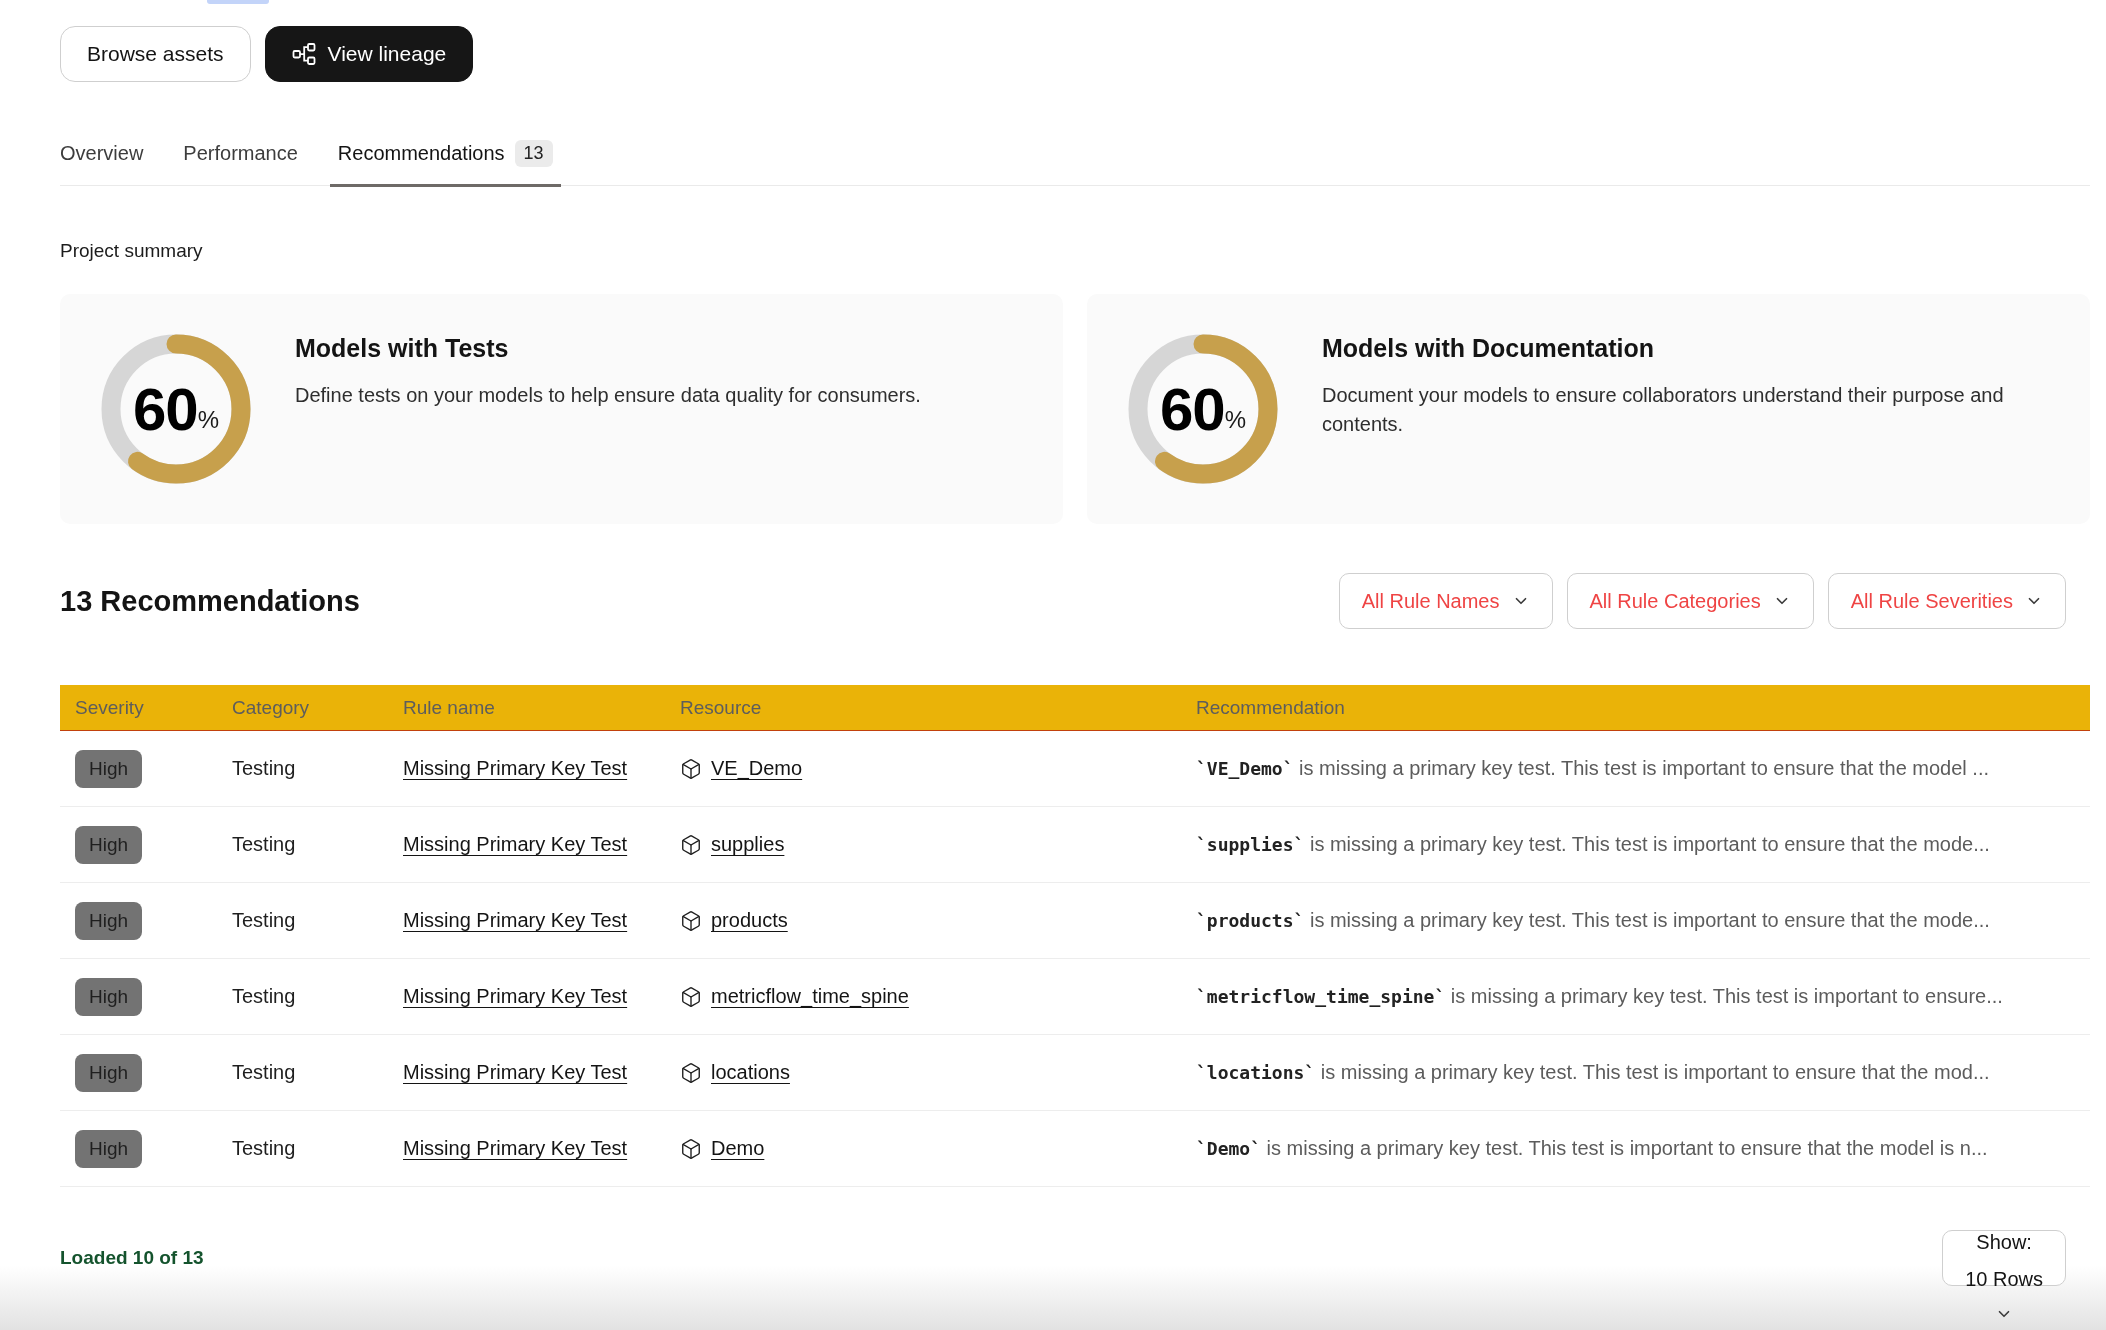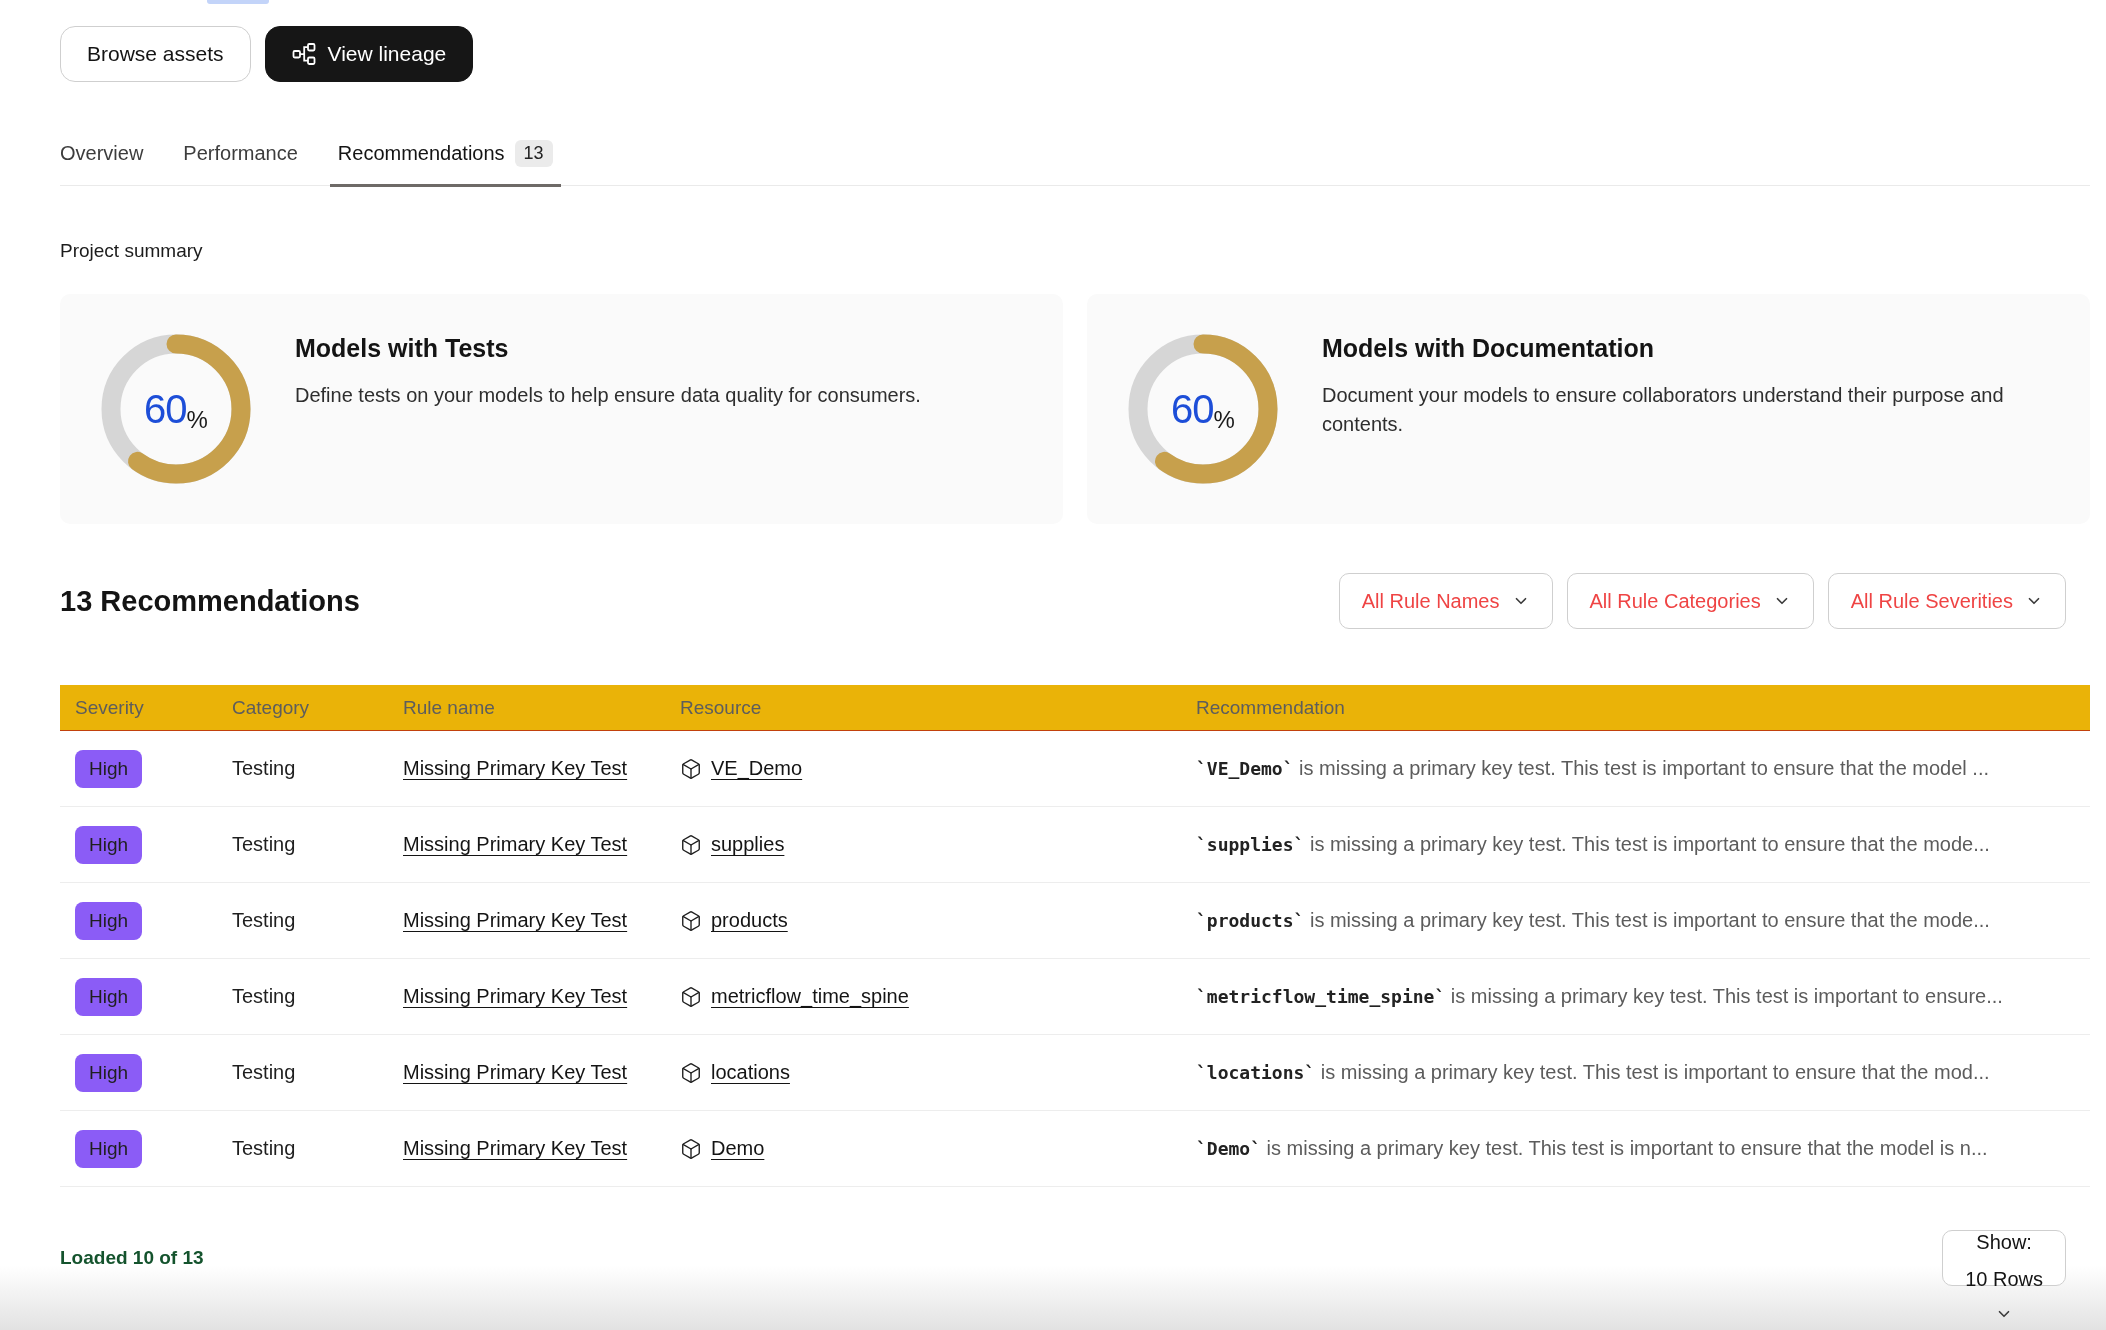--- a/index.html
+++ b/index.html
@@ -47,21 +47,21 @@
   .section-label { margin-top:54px; font-size:19px; font-weight:500; color:#1c1c1c; }
   .cards { display:flex; gap:24px; margin-top:32px; }
   .card {
     flex:1; height:230px; background:#fafafa; border-radius:10px;
     display:flex; gap:44px; padding:0 0 0 41px;
   }
   .donut-wrap { position:relative; width:150px; height:150px; align-self:center; flex:0 0 150px; }
   .donut-center {
     position:absolute; inset:0; display:flex; align-items:center; justify-content:center;
   }
-  .pct { font-size:40px; font-weight:400; color:#1d4ed8; letter-spacing:-1px; }
+  .pct { font-size:60px; font-weight:700; color:#000000; letter-spacing:-1px; }
   .pct-sign { font-size:24px; font-weight:500; color:#1a1a1a; align-self:center; margin-top:22px; }
   .card-text { padding-top:40px; }
   .card-title { font-size:25px; font-weight:700; color:#141414; }
   .card-desc { margin-top:18px; font-size:20px; line-height:1.45; color:#2e2e2e; max-width:730px; }
 
   
   .rec-header { display:flex; justify-content:space-between; align-items:center; margin-top:49px; padding-right:24px; }
   .rec-heading { font-size:29px; font-weight:600; color:#141414; }
   .filters { display:flex; gap:14px; }
   .filter-btn {
@@ -77,21 +77,21 @@
     display:grid;
     grid-template-columns:172px 171px 277px 516px 1fr;
     align-items:center;
   }
   .thead { background:#eab308; height:46px; border-bottom:1px solid #c2410c; }
   .thead .cell { font-size:19px; color:#5d5d5d; font-weight:400; }
   .tbody-row { height:76px; border-bottom:1px solid #ededed; }
   .cell { padding-left:0; overflow:hidden; white-space:nowrap; }
   .cell:first-child { padding-left:15px; }
   .severity-badge {
-    display:inline-block; background:#8b5cf6; color:#1f1f1f;
+    display:inline-block; background:#737373; color:#1f1f1f;
     font-size:19px; padding:8px 14px; border-radius:8px;
   }
   .category { font-size:20px; color:#1f1f1f; }
   .link {
     font-size:20px; color:#141414; text-decoration:underline;
     text-underline-offset:4px; text-decoration-thickness:1.3px; cursor:pointer;
   }
   .resource-cell { display:flex; align-items:center; gap:9px; }
   .rec-cell { font-size:20px; color:#5c5c5c; }
   .rec-code {

